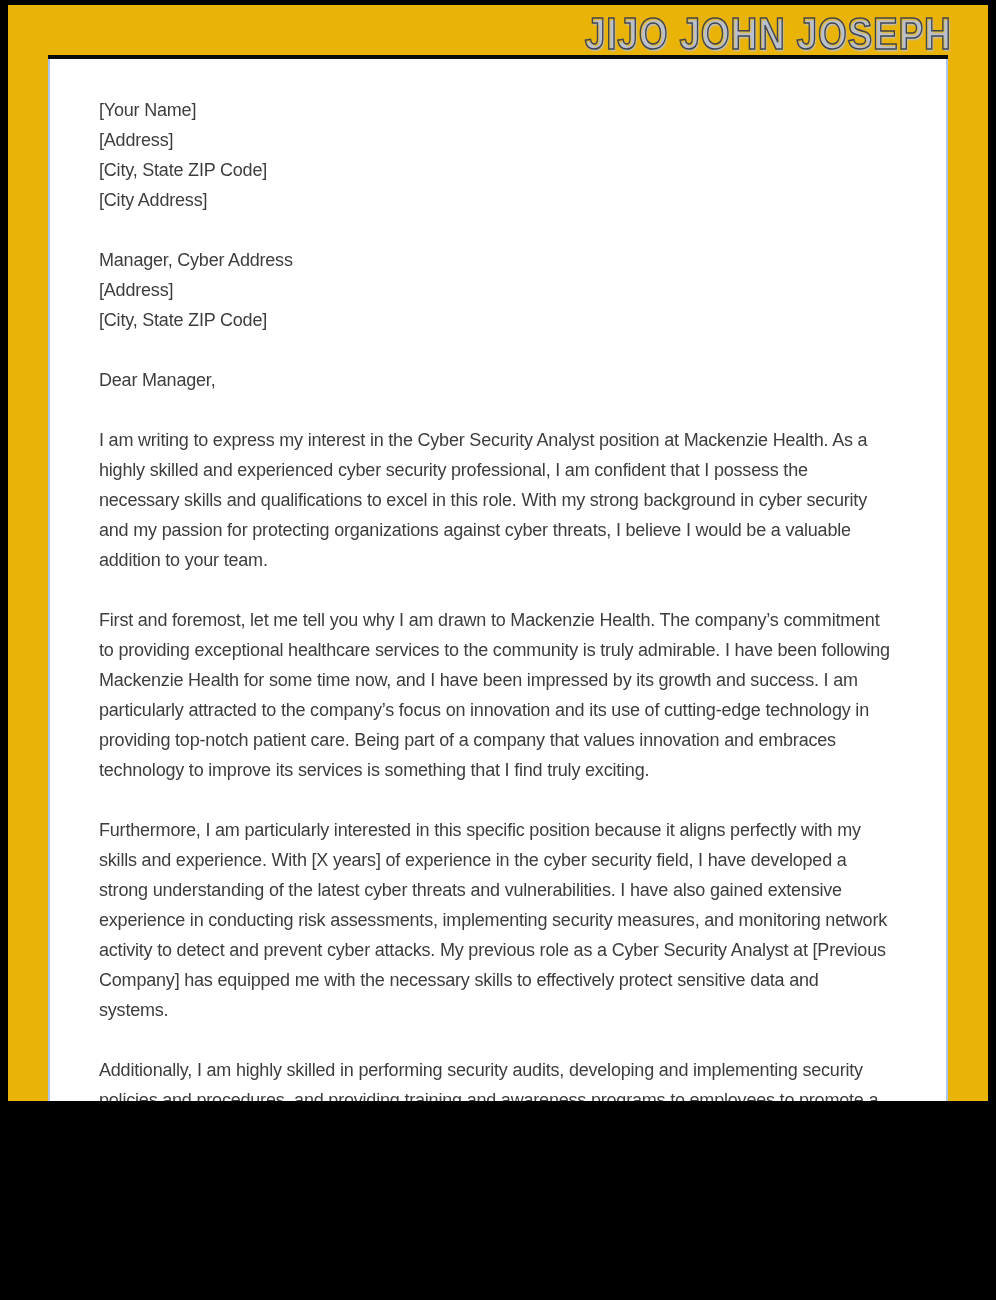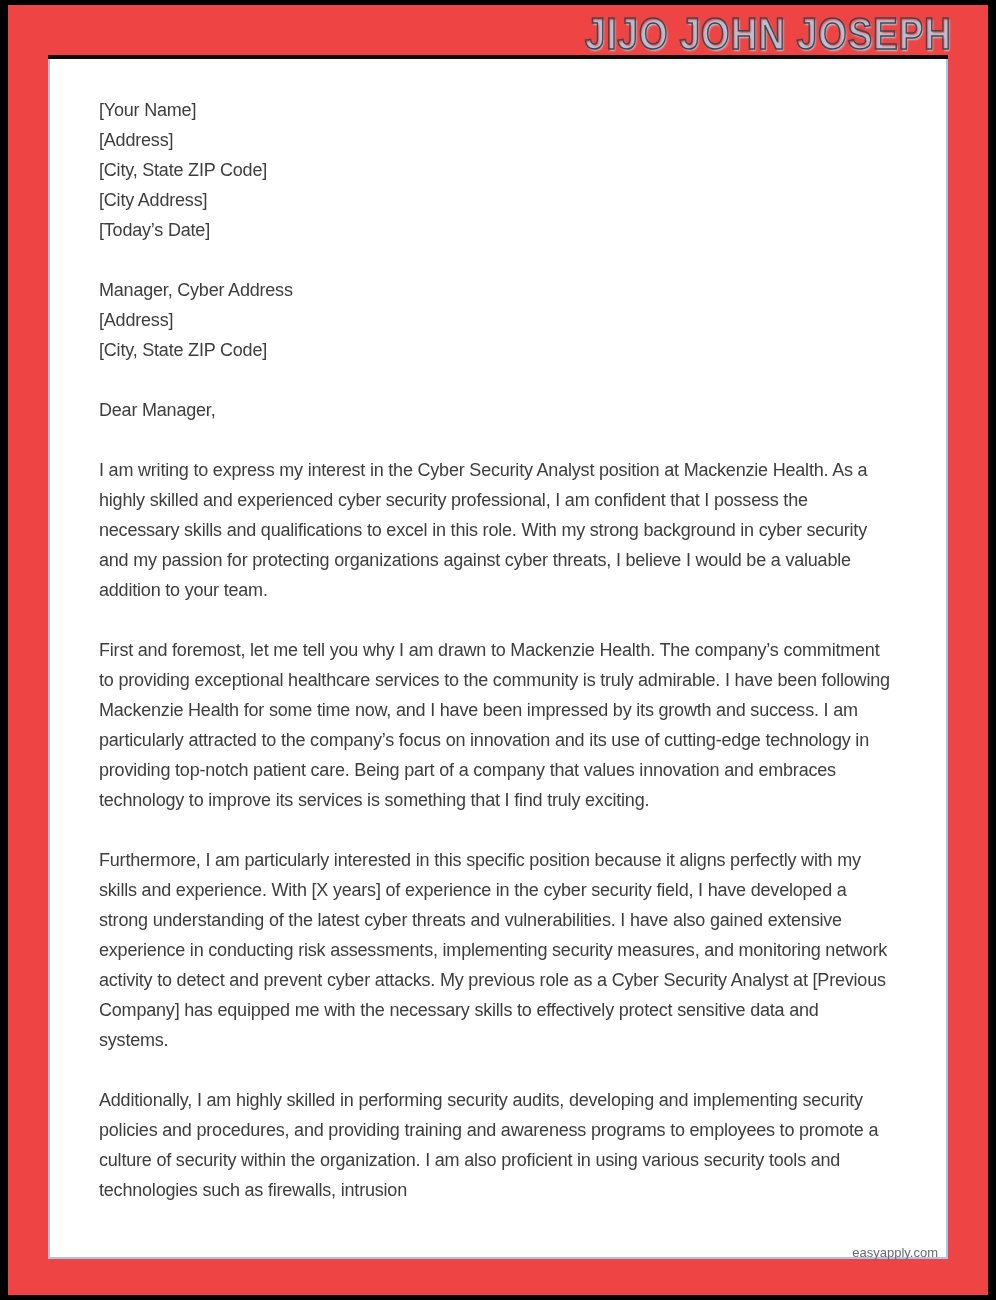--- a/index.html
+++ b/index.html
@@ -10,22 +10,22 @@
     background: #000000;
     overflow: hidden;
     font-family: "Liberation Sans", sans-serif;
   }
 
   .canvas {
     position: absolute;
     left: 8px;
     top: 5px;
     width: 980px;
-    height: 1290px;
-    background: #ef4444;
+    height: 1096px;
+    background: #eab308;
     overflow: hidden;
   }
 
   
   .header-name {
     position: absolute;
     top: 4px;
     right: 36px;
     height: 50px;
     line-height: 50px;
@@ -96,21 +96,20 @@
   <div class="header-rule"></div>
 
   <div class="page">
     <div class="letter">
 
       <div class="block">
         <div>[Your Name]</div>
         <div>[Address]</div>
         <div>[City, State ZIP Code]</div>
         <div>[City Address]</div>
-        <div>[Today’s Date]</div>
       </div>
 
       <div class="block">
         <div>Manager, Cyber Address</div>
         <div>[Address]</div>
         <div>[City, State ZIP Code]</div>
       </div>
 
       <div class="block">Dear Manager,</div>
 

